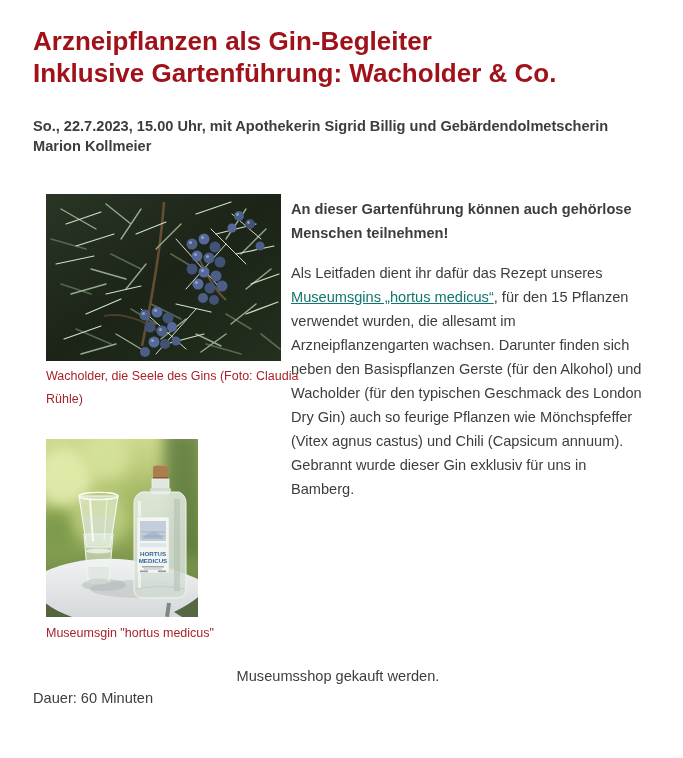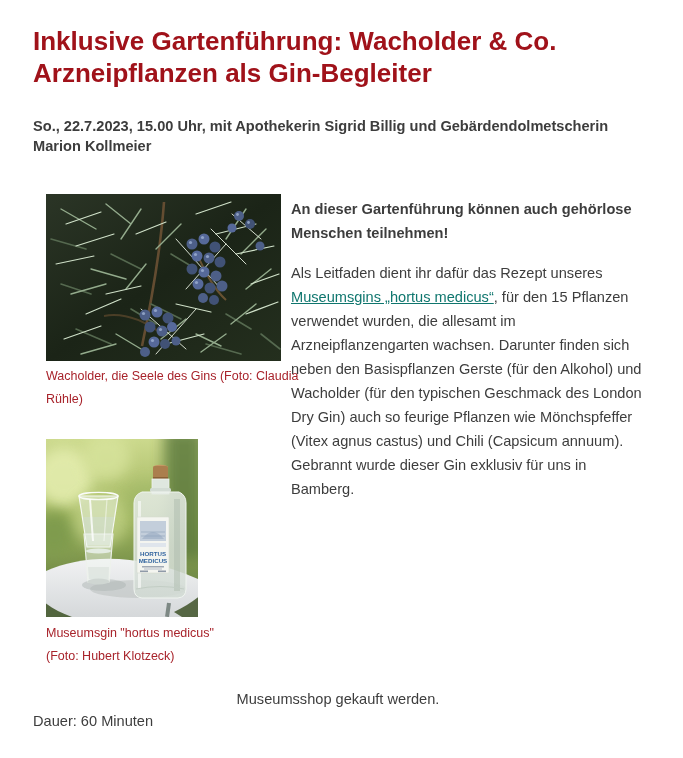--- a/index.html
+++ b/index.html
@@ -29,22 +29,22 @@
   .overflow-line{margin:6px 0 0 0;font-size:14.6px;line-height:22px;max-width:610px;text-align:center;}
   .details-block{font-size:14.6px;line-height:22px;max-width:610px;}
   .details-block p{margin:0;}
 </style>
 </head>
 <body>
 
 <div class="page">
 
   <h1 class="title">
+    <span class="hline">Arzneipflanzen als Gin-Begleiter</span>
     <span class="hline">Inklusive Gartenführung: Wacholder &amp; Co.</span>
-    <span class="hline">Arzneipflanzen als Gin-Begleiter</span>
   </h1>
 
   <p class="dateline">So., 22.7.2023, 15.00 Uhr, mit Apothekerin Sigrid Billig und Gebärdendolmetscherin Marion Kollmeier</p>
 
   <div class="content">
 
     <div class="media-col">
 
       <figure>
         <svg class="photo photo-juniper" width="235" height="167" viewBox="0 0 235 167" role="img">
@@ -188,21 +188,20 @@
             <text x="107" y="117" text-anchor="middle" font-family="Liberation Sans, sans-serif" font-size="6.2" font-weight="bold" fill="#33659f">HORTUS</text>
             <text x="107" y="124" text-anchor="middle" font-family="Liberation Sans, sans-serif" font-size="6.2" font-weight="bold" fill="#33659f">MEDICUS</text>
             <rect x="96" y="127" width="22" height="1.5" fill="#9fa8b4"></rect>
             <rect x="98" y="129.5" width="18" height="1" fill="#b4bcc6"></rect>
             <rect x="94" y="131.5" width="8" height="1.6" fill="#8f9aa8"></rect>
             <rect x="112" y="131.5" width="8" height="1.6" fill="#8f9aa8"></rect>
           </g>
         </svg>
         <figcaption class="cap2">
           <span class="cline">Museumsgin "hortus medicus"</span>
-          <span class="cline">(Foto: Hubert Klotzeck)</span>
         </figcaption>
       </figure>
 
     </div>
 
     <div class="text-col">
       <p class="bold-intro">An dieser Gartenführung können auch gehörlose Menschen teilnehmen!</p>
       <p><span>Als Leitfaden dient ihr dafür das Rezept unseres </span><a class="textlink" href="#">Museumsgins „hortus medicus“</a><span>, für den 15 Pflanzen verwendet wurden, die allesamt im Arzneipflanzengarten wachsen. Darunter finden sich neben den Basispflanzen Gerste (für den Alkohol) und Wacholder (für den typischen Geschmack des London Dry Gin) auch so feurige Pflanzen wie Mönchspfeffer (Vitex agnus castus) und Chili (Capsicum annuum). Gebrannt wurde dieser Gin exklusiv für uns in Bamberg.</span></p>
     </div>
 

